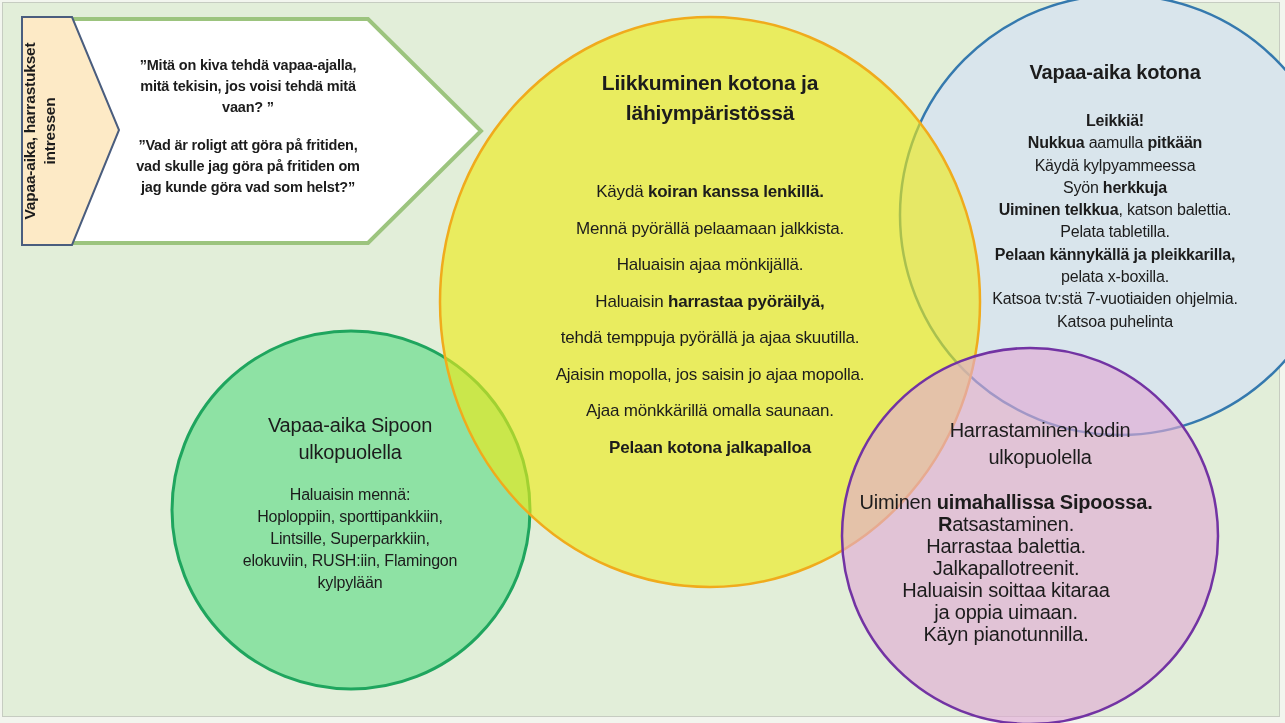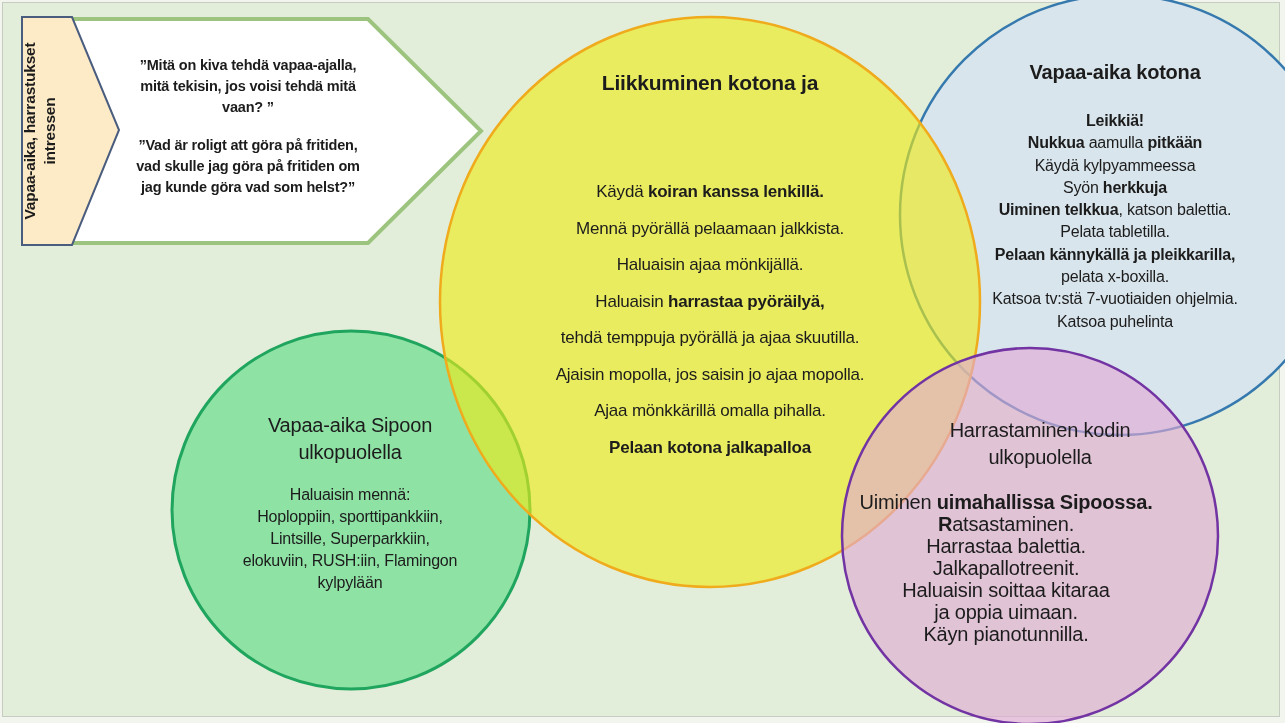--- a/index.html
+++ b/index.html
@@ -63,29 +63,30 @@
     </div>
     <div class="quote">
       <div>”Vad är roligt att göra på fritiden,</div>
       <div>vad skulle jag göra på fritiden om</div>
       <div>jag kunde göra vad som helst?”</div>
     </div>
   </div>
 
   <div class="txt movement-title">
     <div>Liikkuminen kotona ja</div>
+    <div>lähiympäristössä</div>
   </div>
   <div class="txt movement-body">
     <div><span>Käydä </span><span class="b">koiran kanssa lenkillä.</span></div>
     <div><span>Mennä pyörällä pelaamaan jalkkista.</span></div>
     <div><span>Haluaisin ajaa mönkijällä.</span></div>
     <div><span>Haluaisin </span><span class="b">harrastaa pyöräilyä,</span></div>
     <div><span>tehdä temppuja pyörällä ja ajaa skuutilla.</span></div>
     <div><span>Ajaisin mopolla, jos saisin jo ajaa mopolla.</span></div>
-    <div><span>Ajaa mönkkärillä omalla pihalla.</span></div>
+    <div><span>Ajaa mönkkärillä omalla saunaan.</span></div>
     <div><span class="b">Pelaan kotona jalkapalloa</span></div>
   </div>
 
   <div class="txt home-title">
     <div>Vapaa-aika kotona</div>
   </div>
   <div class="txt home-body">
     <div><span class="b">Leikkiä!</span></div>
     <div><span class="b">Nukkua</span><span> aamulla </span><span class="b">pitkään</span></div>
     <div><span>Käydä kylpyammeessa</span></div>

